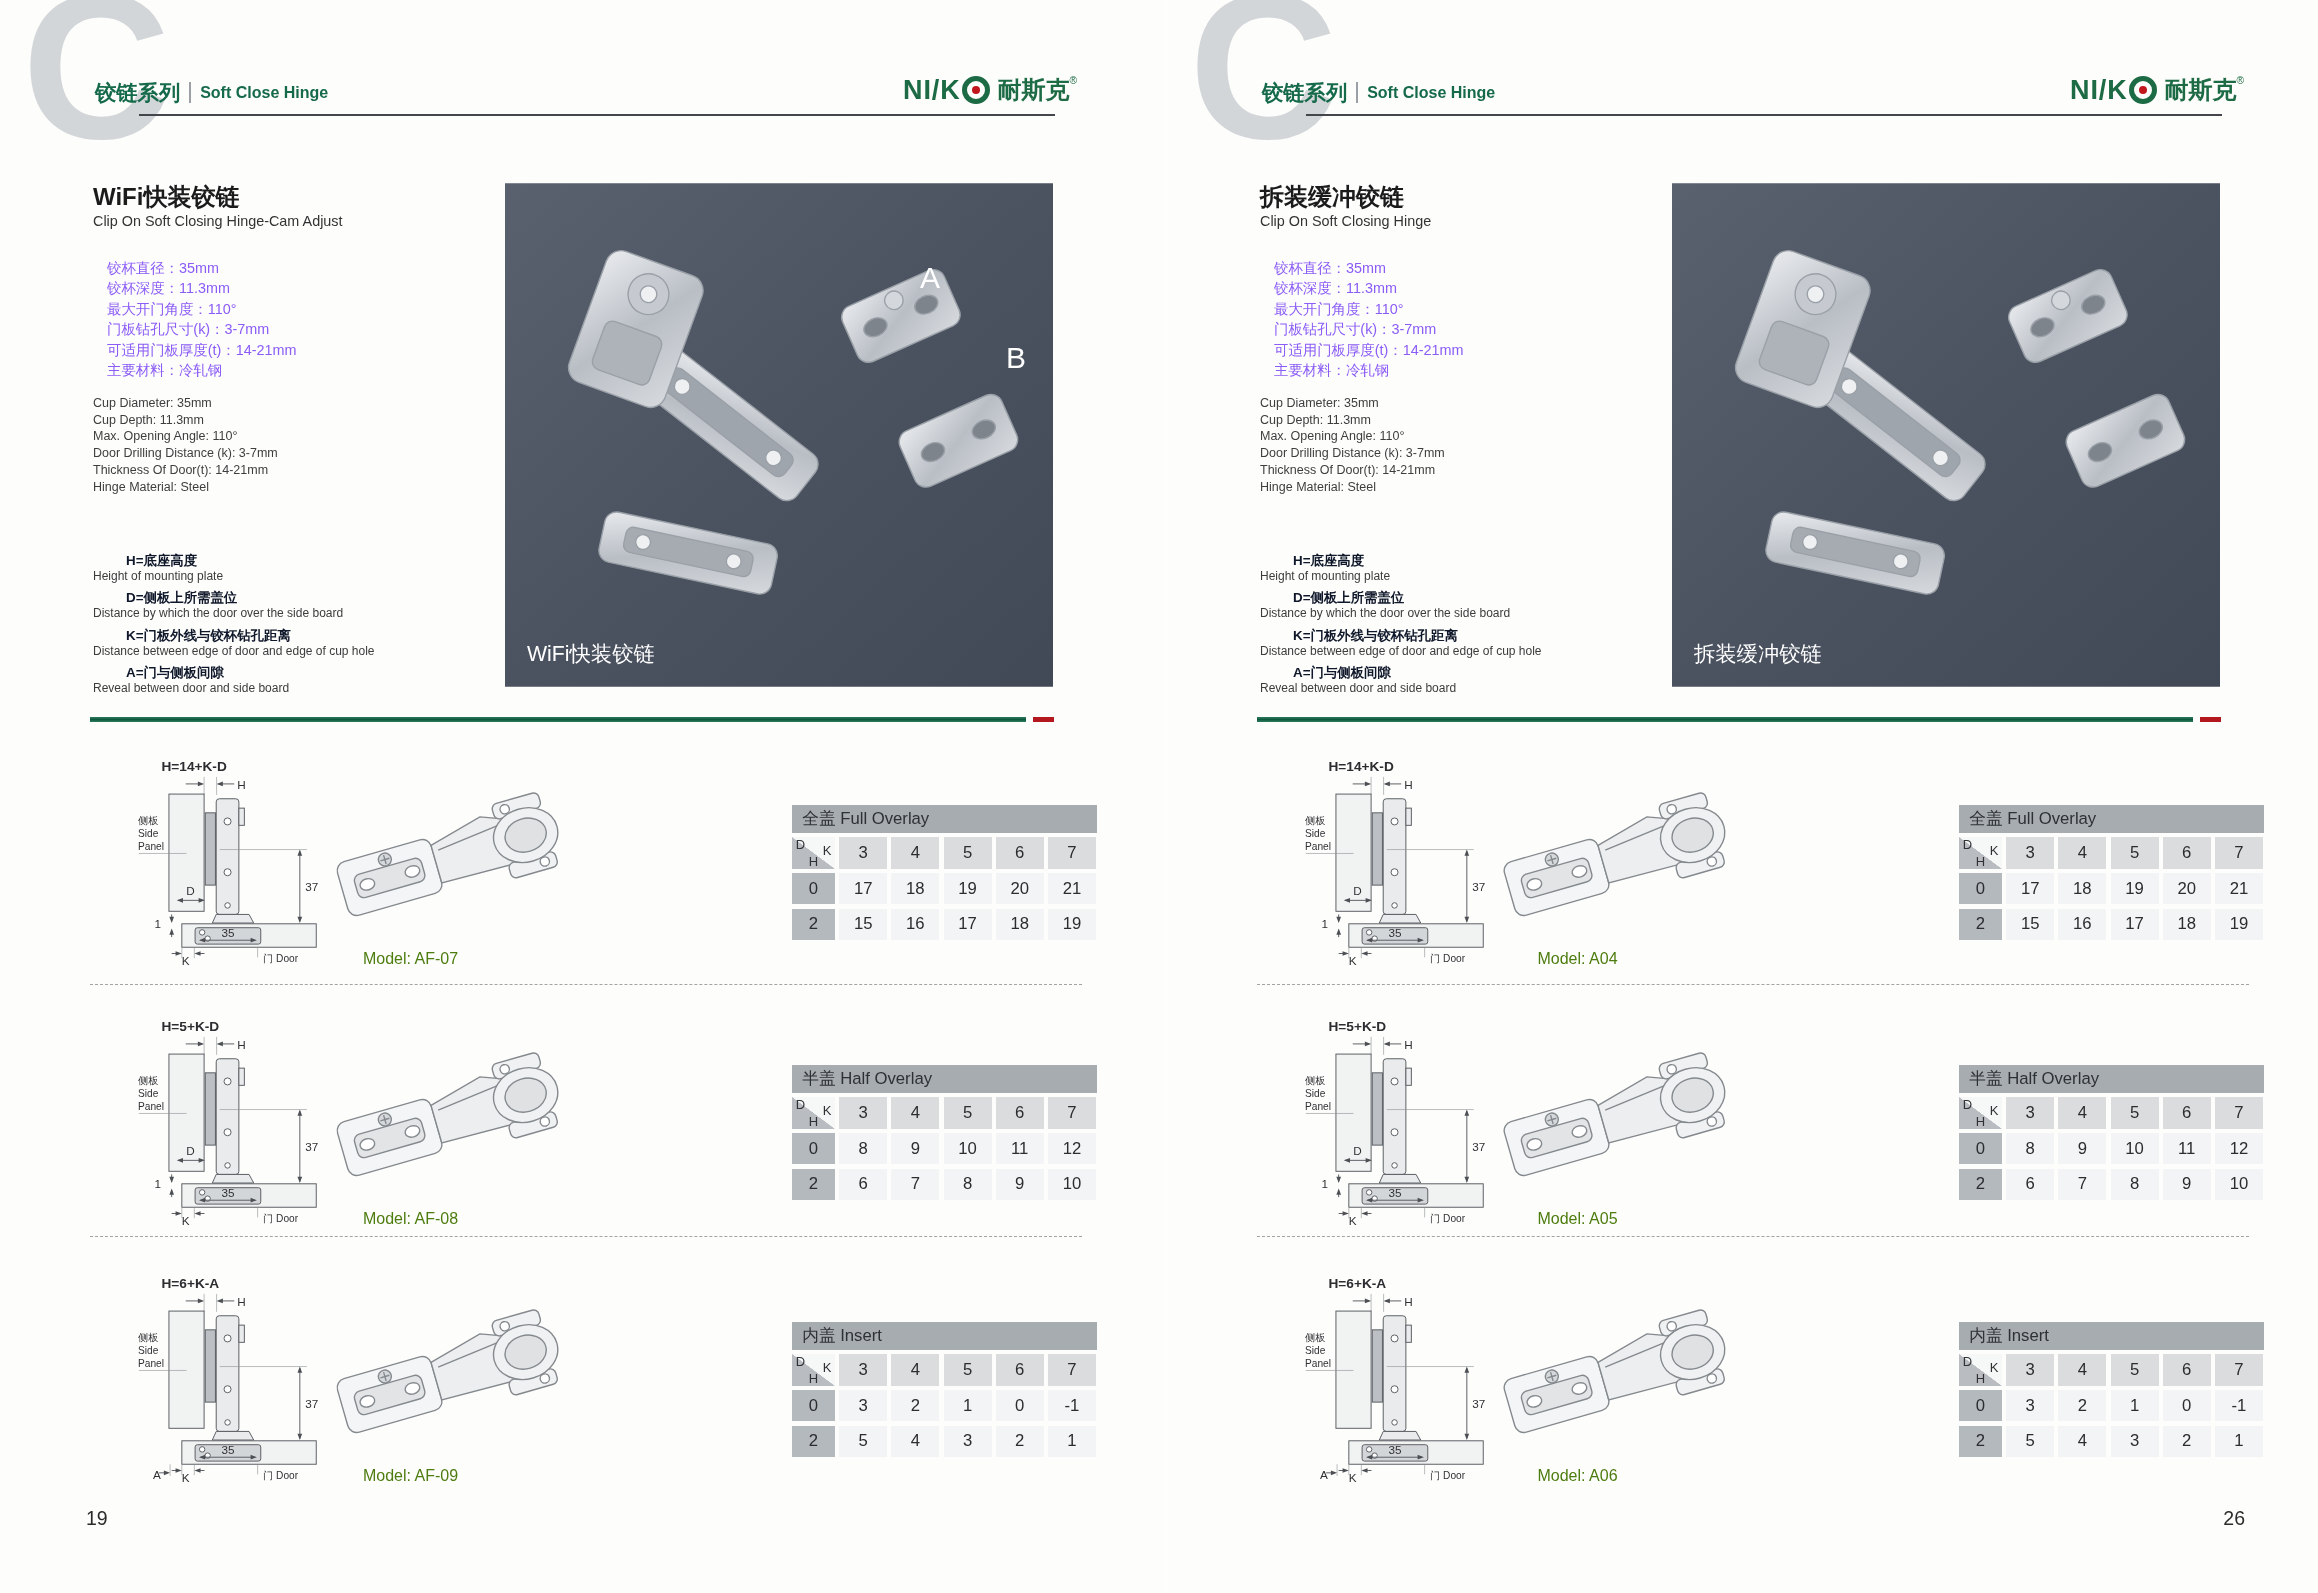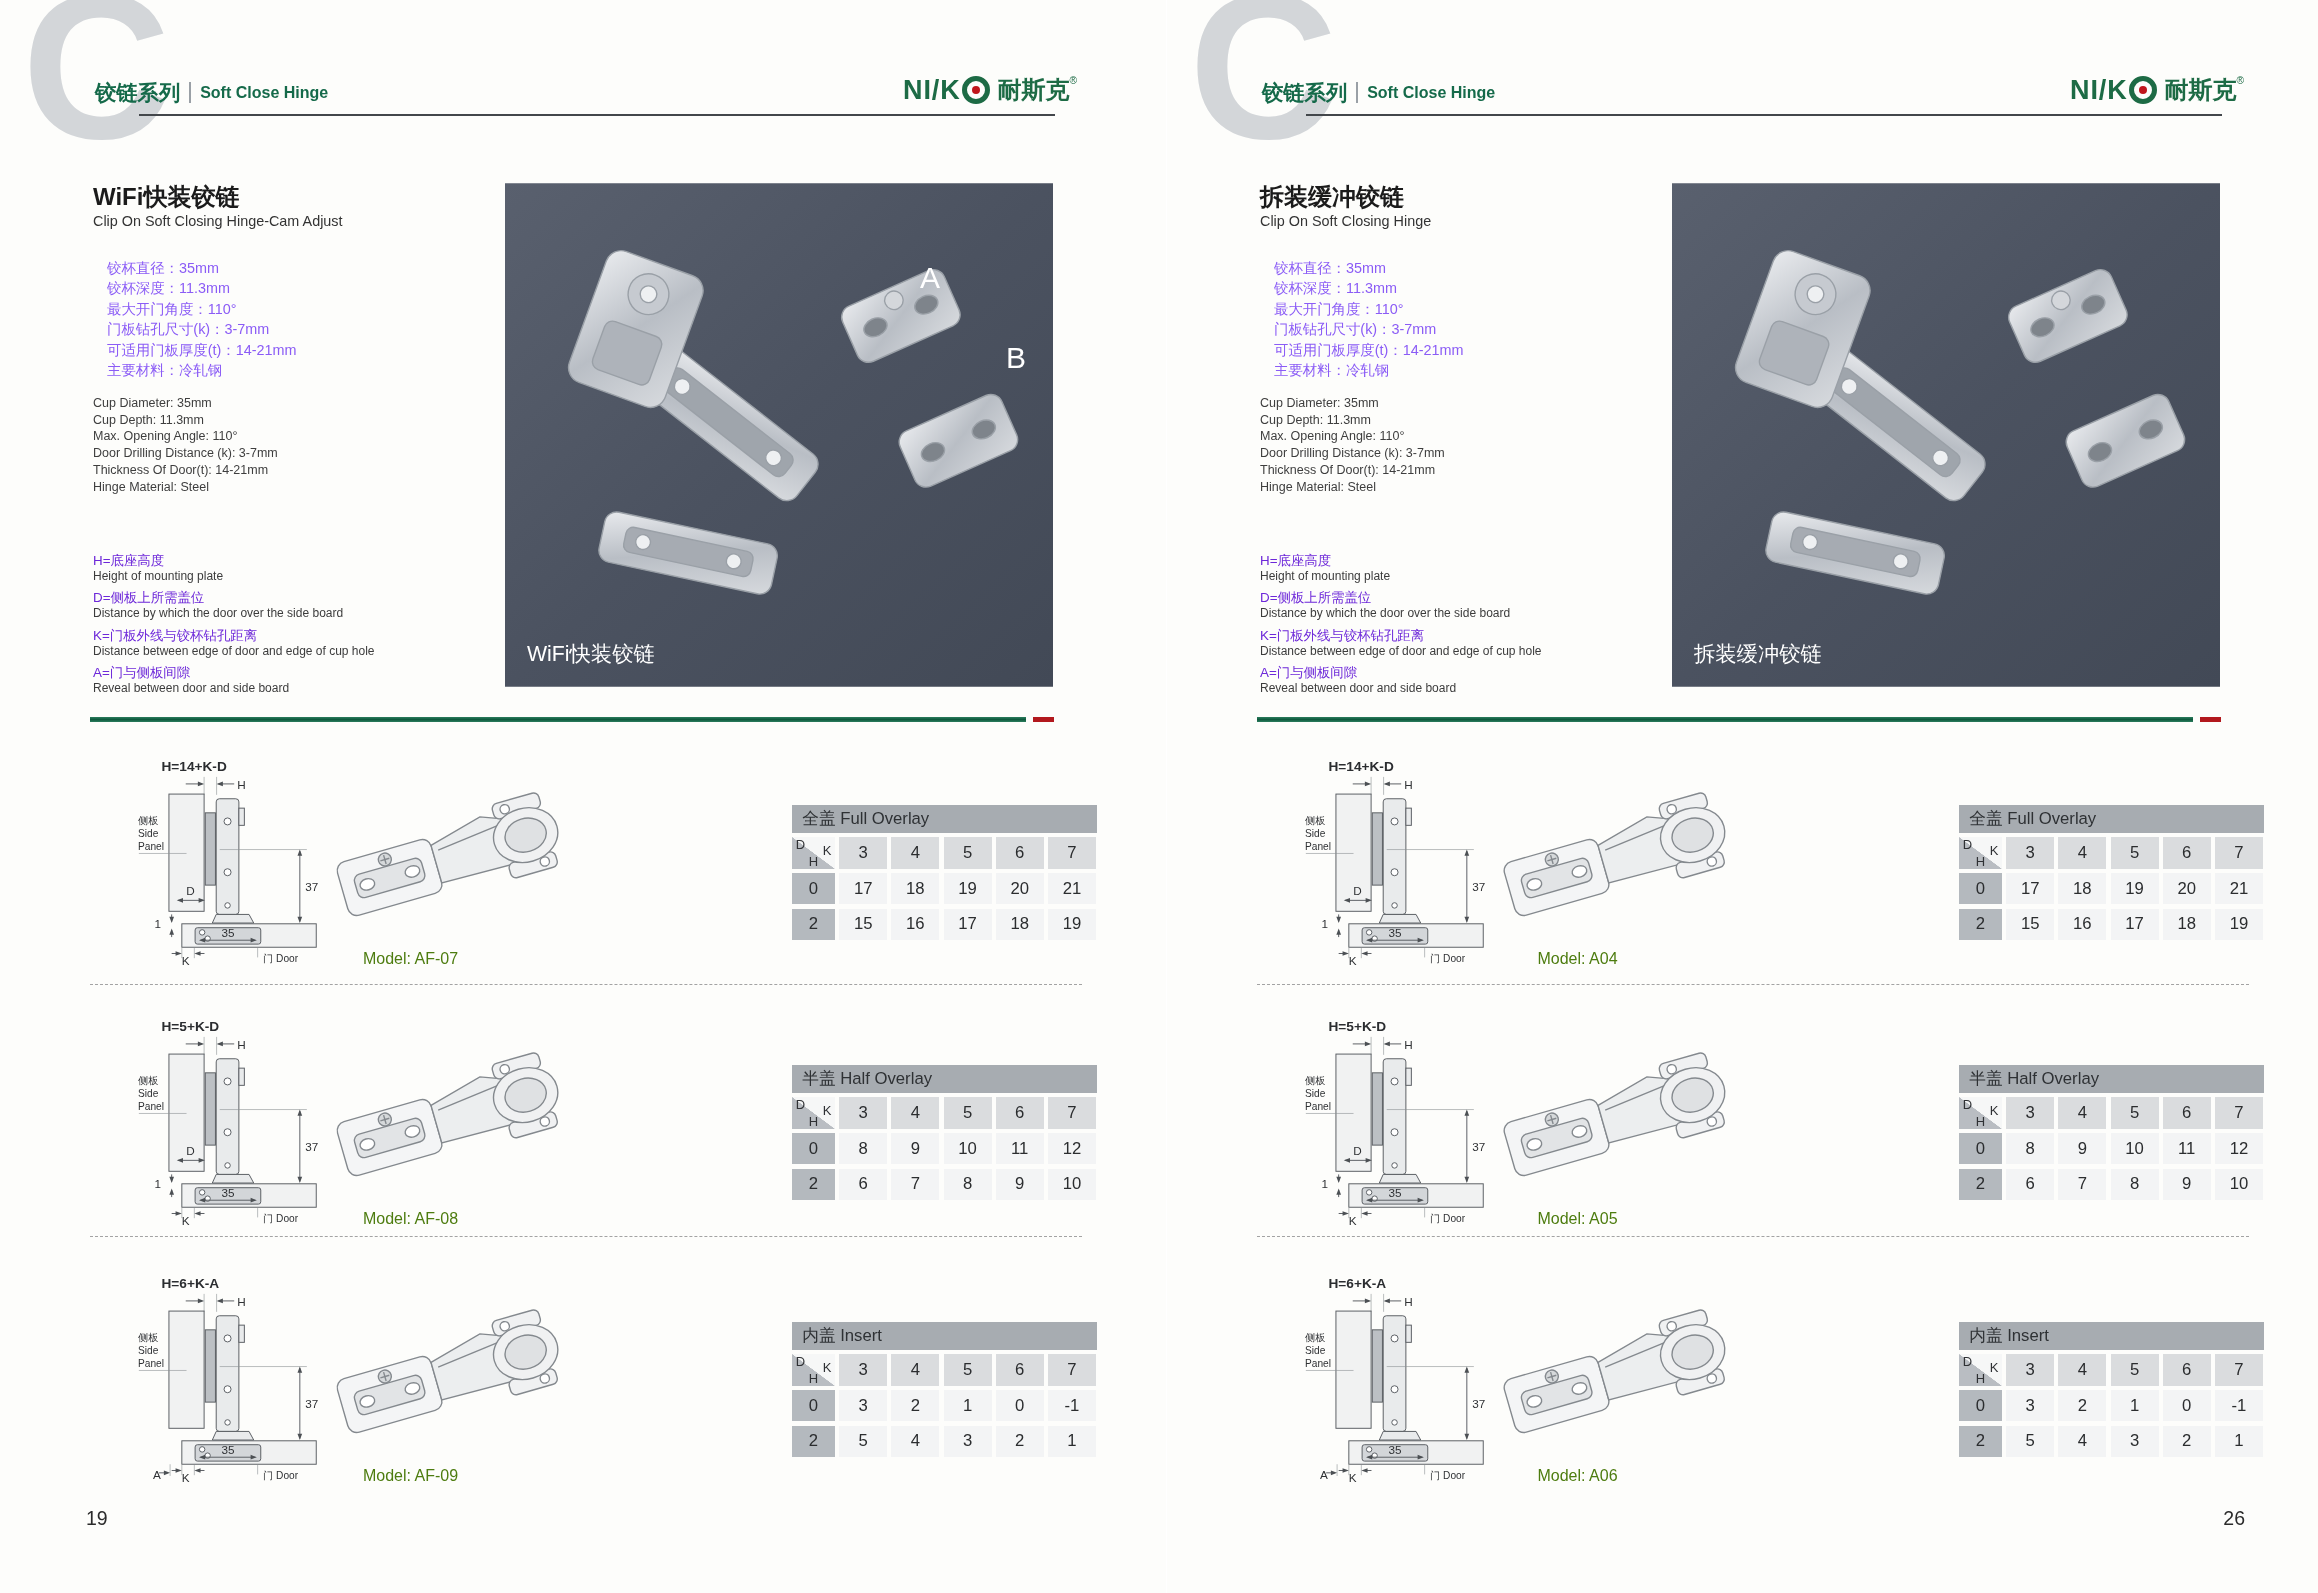--- a/index.html
+++ b/index.html
@@ -27,21 +27,21 @@
   .logo-reg{font-size:10.2px;color:#1d6b45;align-self:flex-start;margin-top:0.9px;}
   .header-rule{position:absolute;left:139px;top:114px;width:916px;height:2.3px;background:#43474b;}
 
   
   .prod-title-zh{position:absolute;left:93px;top:181px;font-size:24px;font-weight:bold;color:#1b1b1b;}
   .prod-title-en{position:absolute;left:93px;top:213px;font-size:14.4px;color:#333;}
   .specs-zh{position:absolute;left:107px;top:258px;font-size:14.4px;line-height:20.4px;color:#8b5cf6;}
   .specs-en{position:absolute;left:93px;top:395px;font-size:12.5px;line-height:16.7px;color:#3e3e3e;}
   .legend{position:absolute;left:93px;top:553px;}
   .legend-item{margin-bottom:7.4px;}
-  .legend-zh{font-size:13.4px;font-weight:400;color:#6d28d9;line-height:16px;}
+  .legend-zh{font-size:13.4px;font-weight:700;color:#0f172a;line-height:16px;margin-left:33px;}
   .legend-en{font-size:12px;color:#3c3c3c;line-height:14px;}
 
   
   .photo{position:absolute;left:505px;top:183px;width:548px;height:504px;overflow:hidden;}
   .photo svg{position:absolute;left:0;top:0;}
   .photo-caption{position:absolute;left:22px;bottom:19.5px;font-size:21.3px;color:#fff;}
   .photo-label{position:absolute;color:#fff;font-size:30px;font-weight:500;}
 
   
   .rule-green{position:absolute;left:90px;top:717px;width:936px;height:5.1px;

